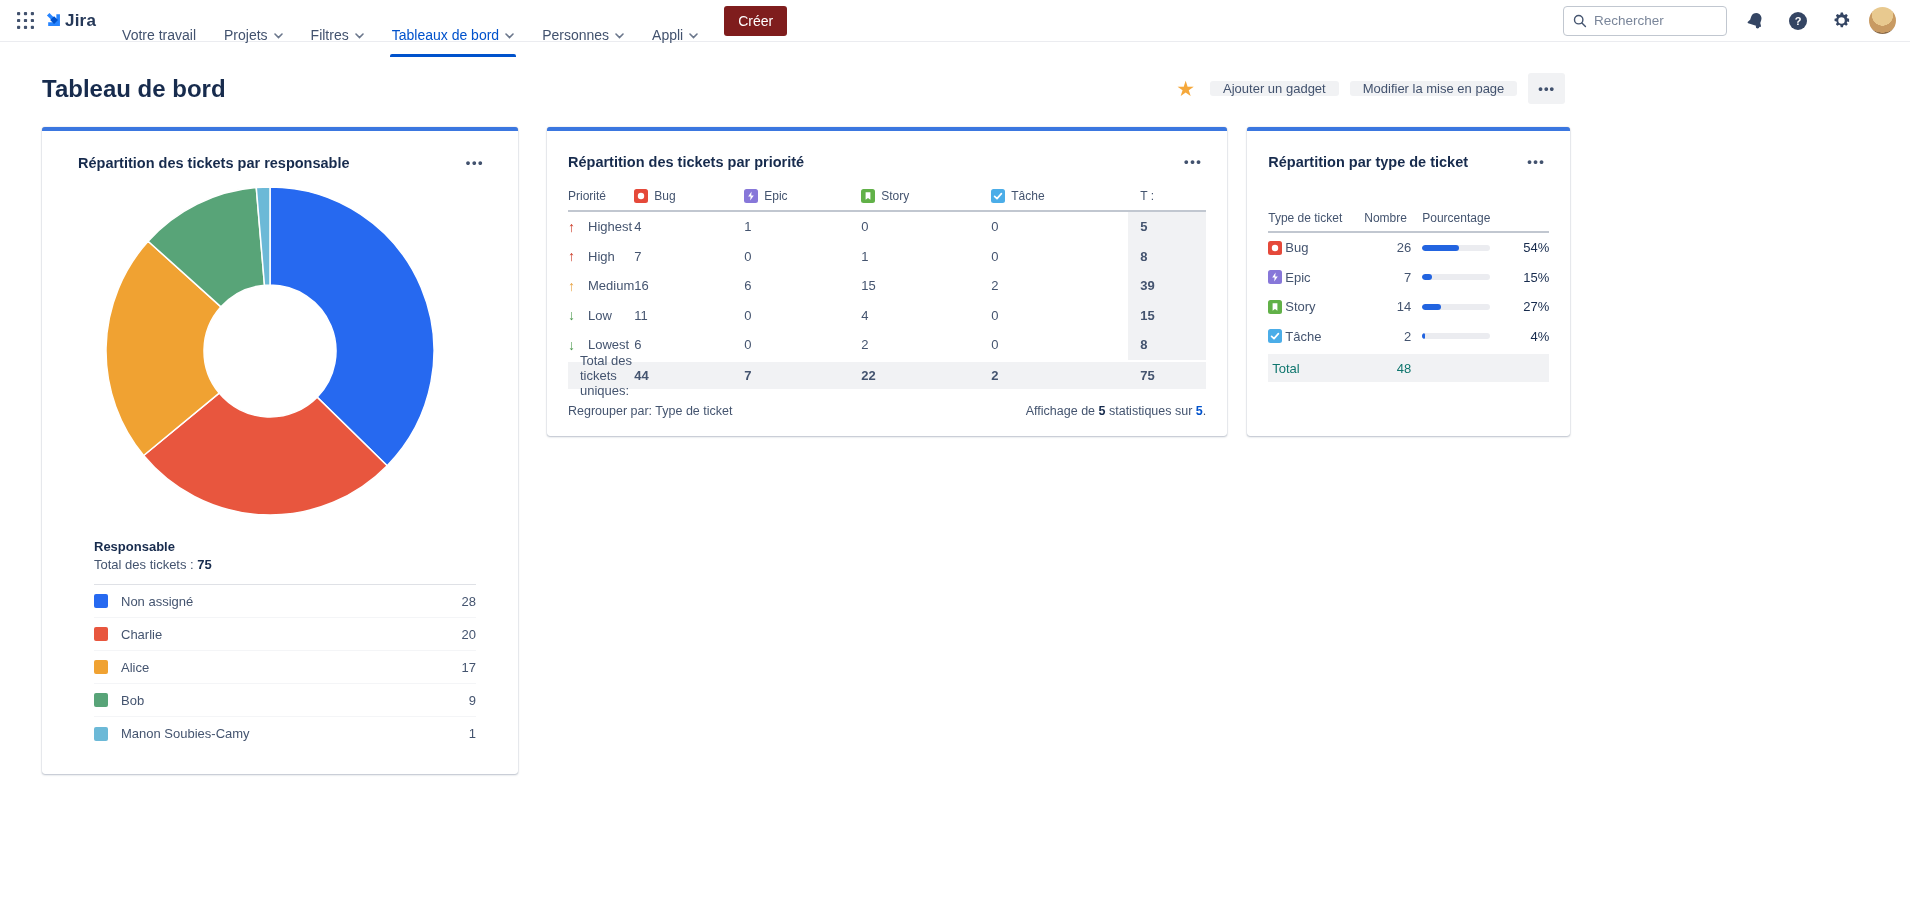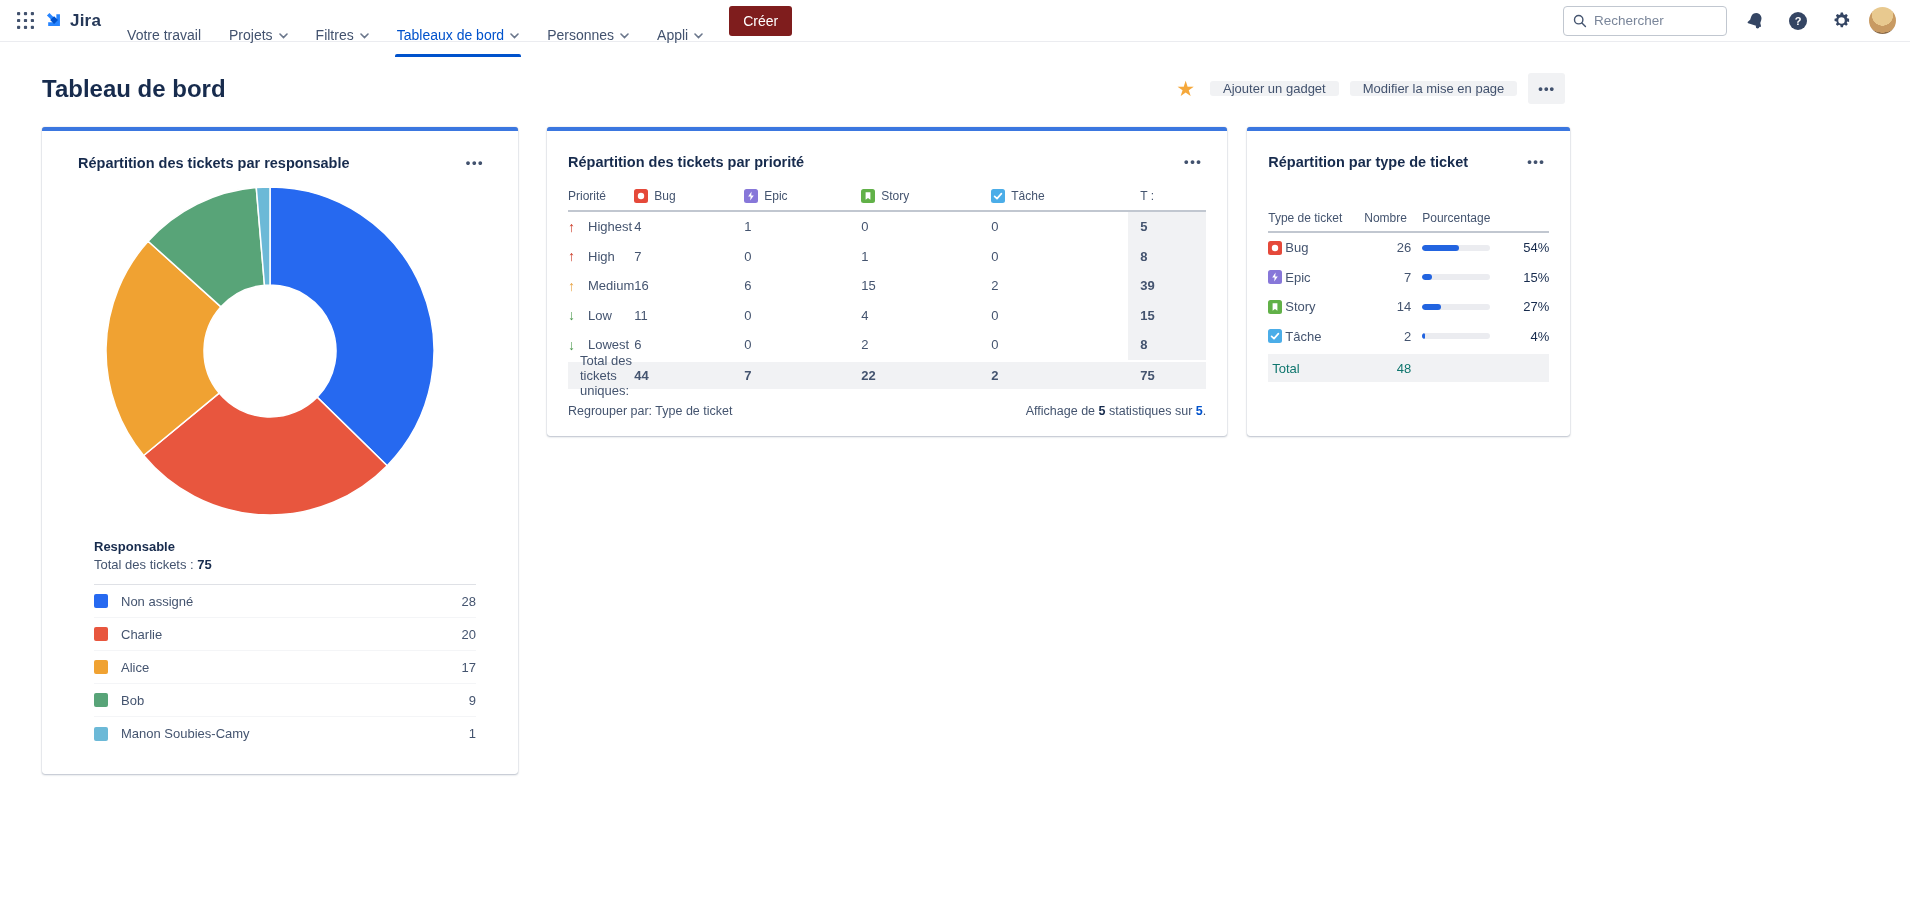--- a/index.html
+++ b/index.html
@@ -5,21 +5,21 @@
   * { margin:0; padding:0; box-sizing:border-box; }
   html,body { width:1910px; height:909px; background:#fff; overflow:hidden;
     font-family:"Liberation Sans", sans-serif; color:#172B4D; }
 
   
   .topnav { height:42px; display:flex; align-items:center; justify-content:space-between;
     padding:0 14px 0 10px; border-bottom:1px solid #EBECF0; background:#fff; }
   .nav-left { display:flex; align-items:center; height:100%; }
   .icon-btn { background:none; border:none; cursor:pointer; display:flex;
     align-items:center; justify-content:center; width:30px; height:30px; color:#42526E; }
-  .logo { display:flex; align-items:center; gap:5px; margin:0 12px 0 4px; cursor:pointer;
+  .logo { display:flex; align-items:center; margin:0 12px 0 4px; cursor:pointer;
     background:none; border:none; }
   .logo-text { font-size:17px; font-weight:700; color:#253858; letter-spacing:.2px; }
   .nav-item { position:relative; height:42px; display:flex; align-items:center; gap:6px;
     padding:0 14px; font-size:14px; font-weight:500; color:#42526E; background:none;
     border:none; cursor:pointer; font-family:inherit; }
   .nav-item.active { color:#0052CC; }
   .nav-item.active::after { content:""; position:absolute; left:12px; right:12px; bottom:-1px;
     height:3px; background:#0052CC; border-radius:2px 2px 0 0; }
   .nav-item svg { margin-top:2px; }
   .create-btn { margin-left:12px; background:#7f1d1d; color:#fff; font-size:14px; font-weight:500;

